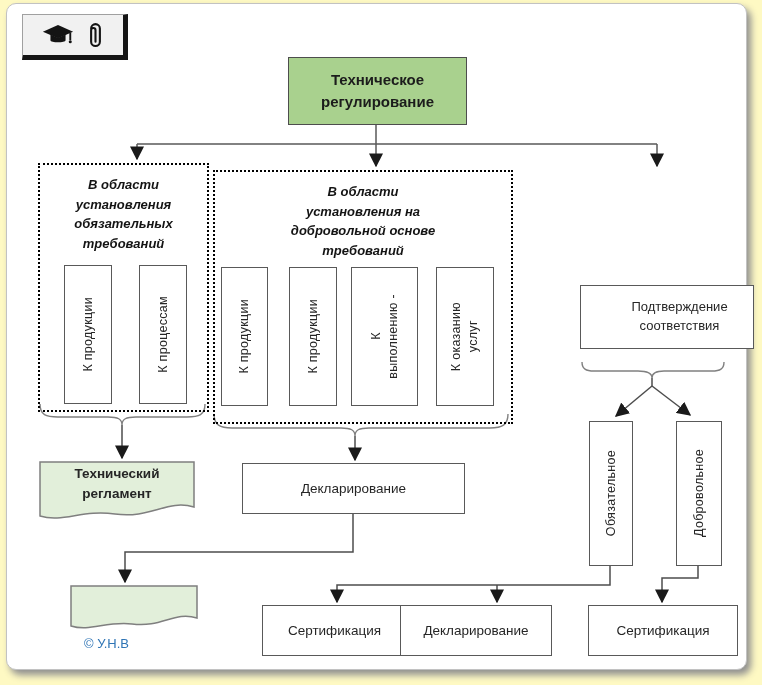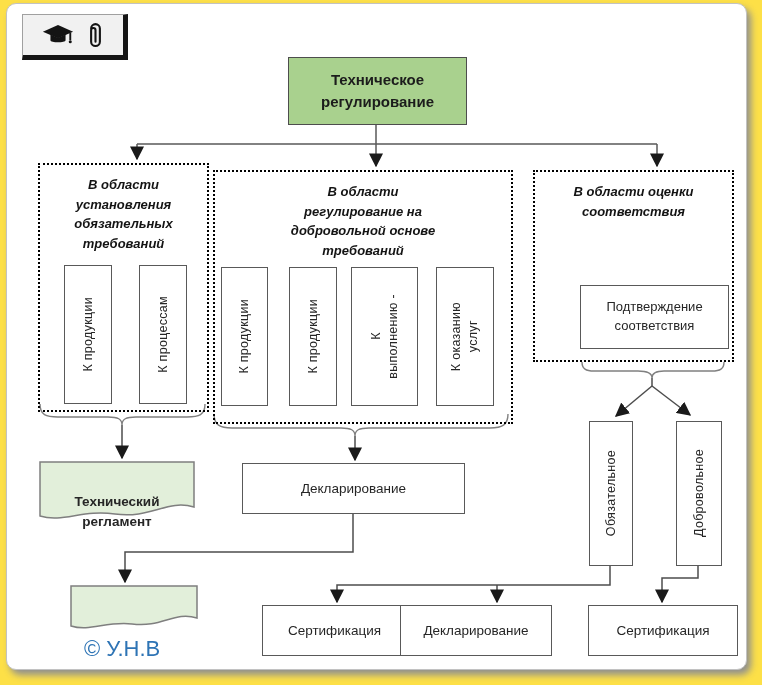--- a/index.html
+++ b/index.html
@@ -1,17 +1,17 @@
 <!DOCTYPE html>
 <html><head>
 <meta charset="utf-8">
 <style>
   html,body{margin:0;padding:0;background:#ffffff;}
   body{font-family:"Liberation Sans", sans-serif;}
-  .stage{position:relative;width:762px;height:685px;background:#fde047;overflow:hidden;}
+  .stage{position:relative;width:762px;height:685px;background:#fef9c3;overflow:hidden;}
   .page{position:absolute;left:6px;top:3px;width:739px;height:665px;background:#ffffff;
         border:1px solid #c2c2c2;border-radius:10px;
         box-shadow:4px 5px 7px #909090;}
   
   .toolbar{position:absolute;left:22px;top:14px;width:100px;height:40px;background:#f1f1f1;
            border:1px solid #a0a0a0;border-right:5px solid #151515;border-bottom:5px solid #151515;
            display:flex;align-items:center;justify-content:center;gap:10px;}
   .tool-btn{display:flex;align-items:center;justify-content:center;cursor:pointer;}
   
   .title-box{position:absolute;left:288px;top:57px;width:177px;height:66px;background:#a9d18e;
@@ -25,22 +25,22 @@
   .pbox{position:absolute;background:#ffffff;border:1.5px solid #595959;
         display:flex;align-items:center;justify-content:center;text-align:center;
         font-size:13.5px;color:#262626;line-height:1.45;}
   .vtext{writing-mode:vertical-rl;transform:rotate(180deg);white-space:pre-line;
          font-size:12.5px;color:#262626;line-height:1.35;letter-spacing:.3px;}
   
   .doc{position:absolute;}
   .doc svg{position:absolute;left:0;top:0;}
   .doc .doc-label{position:absolute;left:0;top:0;width:100%;height:72%;display:flex;
         align-items:center;justify-content:center;text-align:center;font-weight:bold;
-        font-size:13.5px;color:#262626;line-height:1.5;margin-top:28px;}
-  .copyright{position:absolute;left:84px;top:636px;font-size:22px;color:#2e74b5;}
+        font-size:13.5px;color:#262626;line-height:1.5;}
+  .copyright{position:absolute;left:84px;top:636px;font-size:13px;color:#2e74b5;}
   .conn{position:absolute;left:0;top:0;width:762px;height:685px;pointer-events:none;}
 </style>
 </head>
 <body>
 
 <div class="stage">
   <div class="page"></div>
 
   <div class="toolbar">
     <span class="tool-btn">
@@ -100,41 +100,38 @@
     <div class="dash-head" style="width:132px;text-align:center;">В области установления обязательных требований</div>
     <div class="pbox" style="left:24px;top:100px;width:46px;height:137px;">
       <span class="vtext">К продукции</span>
     </div>
     <div class="pbox" style="left:99px;top:100px;width:46px;height:137px;">
       <span class="vtext">К процессам</span>
     </div>
   </div>
 
   <div class="dashed" style="left:213px;top:170px;width:296px;height:250px;">
-    <div class="dash-head" style="width:168px;">В области регулирование на добровольной основе требований</div>
+    <div class="dash-head" style="width:168px;">В области установления на добровольной основе требований</div>
     <div class="pbox" style="left:6px;top:95px;width:45px;height:137px;">
       <span class="vtext">К продукции</span>
     </div>
     <div class="pbox" style="left:74px;top:95px;width:46px;height:137px;">
       <span class="vtext">К продукции</span>
     </div>
     <div class="pbox" style="left:136px;top:95px;width:65px;height:137px;">
       <span class="vtext">К
 выполнению -</span>
     </div>
     <div class="pbox" style="left:221px;top:95px;width:56px;height:137px;">
       <span class="vtext">К оказанию
 услуг</span>
     </div>
   </div>
 
-  <div class="dashed" style="left:533px;top:170px;width:197px;height:188px;">
-    <div class="dash-head" style="width:160px;">В области оценки соответствия</div>
-  </div>
-  <div class="pbox" style="left:580px;top:285px;width:147px;height:62px;font-size:13px;">
+  <div class="pbox" style="left:580px;top:285px;width:147px;height:62px;font-size:13px;padding-left:25px;">
     <span>Подтверждение соответствия</span>
   </div>
 
   <div class="doc" style="left:39px;top:461px;width:156px;height:64px;">
     <svg width="156" height="64" viewBox="0 0 156 64">
       <path d="M1,1 L155,1 L155,46 C128,38 112,58 76,53 C44,48 24,62 1,55 Z" fill="#e2efda" stroke="#7f7f7f" stroke-width="1.5"></path>
     </svg>
     <div class="doc-label">Технический регламент</div>
   </div>
 

